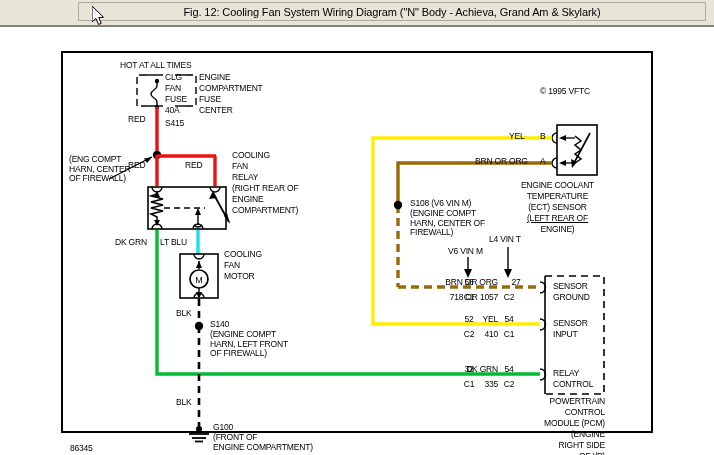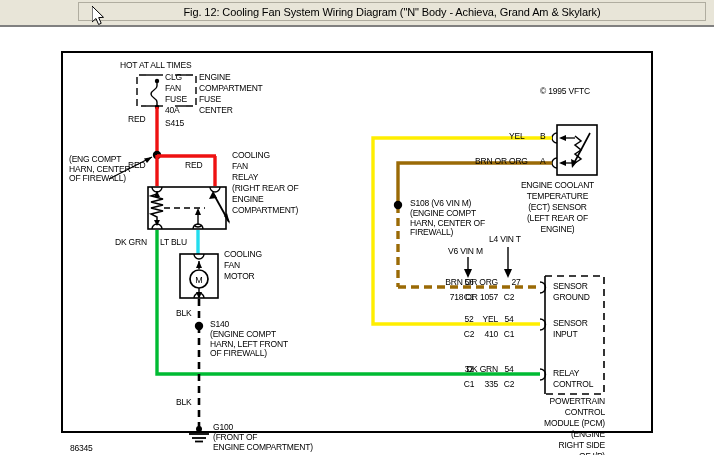--- a/index.html
+++ b/index.html
@@ -287,21 +287,21 @@
 FIREWALL)</div>
 
   <div class="lbl" style="left:509px; top:103px;">YEL</div>
   <div class="lbl" style="left:540px; top:103px;">B</div>
   <div class="lbl" style="left:475px; top:128px;">BRN OR ORG</div>
   <div class="lbl" style="left:540px; top:128px;">A</div>
 
   <div class="lbl ctr" style="left:490px; top:152px; width:135px;">ENGINE COOLANT</div>
   <div class="lbl ctr" style="left:490px; top:163px; width:135px;">TEMPERATURE</div>
   <div class="lbl ctr" style="left:490px; top:174px; width:135px;">(ECT) SENSOR</div>
-  <div class="lbl ctr" style="left:490px; top:185px; width:135px;">(LEFT REAR OF</div>
+  <div class="lbl ctr" style="left:490px; top:185px; width:135px;text-decoration:underline;">(LEFT REAR OF</div>
   <div class="lbl ctr" style="left:490px; top:196px; width:135px;">ENGINE)</div>
 
   <div class="lbl" style="left:448px; top:218px;">V6 VIN M</div>
   <div class="lbl" style="left:489px; top:206px;">L4 VIN T</div>
 
   <div class="lbl rt" style="left:408px; top:249px; width:90px;">BRN OR ORG</div>
   <div class="lbl rt" style="left:398px; top:264px; width:100px;">718 OR 1057</div>
   <div class="lbl ctr" style="left:458px; top:249px; width:22px;">56</div>
   <div class="lbl ctr" style="left:458px; top:264px; width:22px;">C1</div>
   <div class="lbl ctr" style="left:498px; top:249px; width:22px;padding-left:7px;">27</div>

